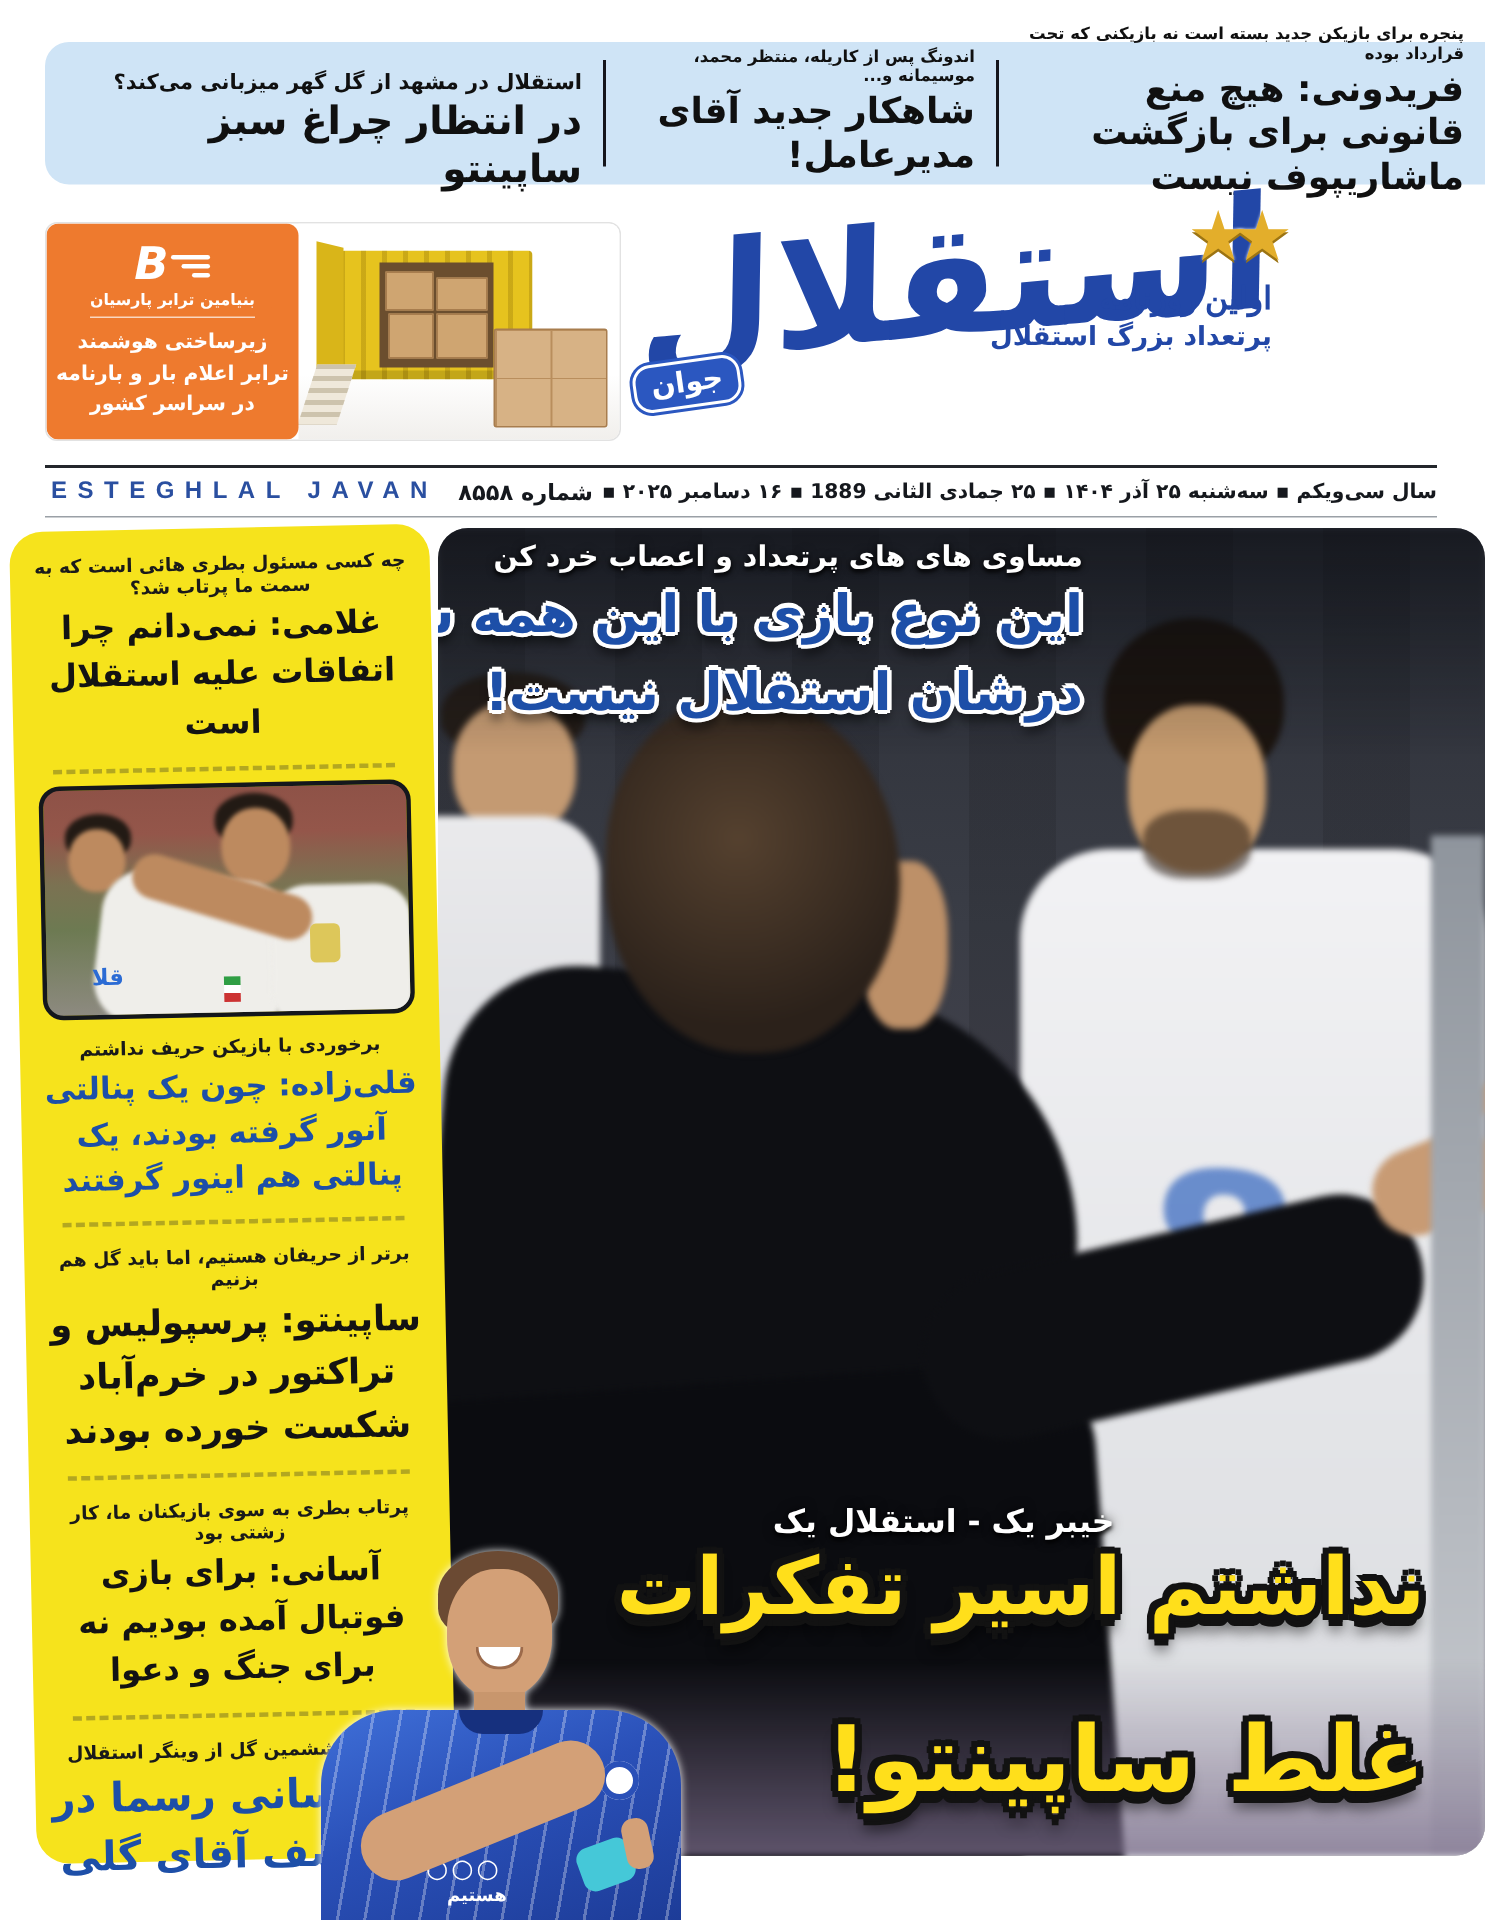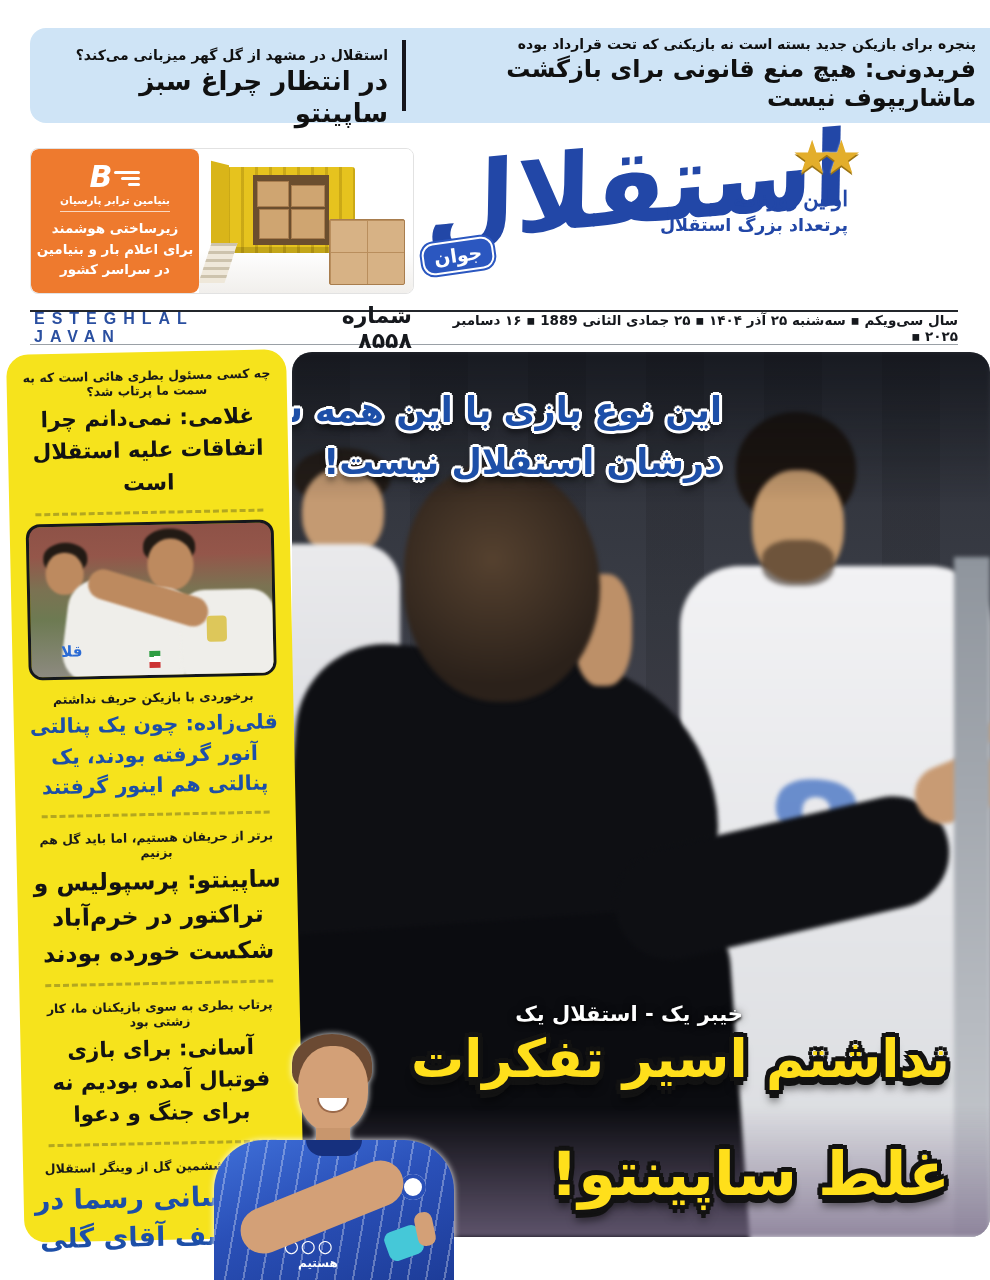--- a/index.html
+++ b/index.html
@@ -5,21 +5,21 @@
   html,body{margin:0;padding:0;background:#e8e8e8;}
   #page{position:relative;width:990px;height:1280px;background:#fff;overflow:hidden;
         font-family:"DejaVu Sans",sans-serif;margin:0 auto;}
   [dir=rtl]{direction:rtl;}
 
   
   #topstrip{position:absolute;left:30px;top:28px;right:0;height:95px;background:#cfe4f6;
             border-radius:16px 0 0 16px;display:flex;align-items:stretch;}
   .ts-cell{position:relative;display:flex;flex-direction:column;justify-content:center;
            padding:4px 14px 6px 10px;text-align:right;color:#101010;}
-  .ts-kicker{font-size:14px;font-weight:bold;margin-bottom:3px;}
+  .ts-kicker{font-size:11px;font-weight:bold;margin-bottom:3px;}
   .ts-head{font-size:24px;font-weight:bold;line-height:1.22;}
   .ts-sep{width:2px;background:#15151c;margin:12px 0;}
   #ts-left{width:348px;} #ts-mid{width:236px;text-align:right;} #ts-right{flex:1;}
   #ts-left .ts-head{font-size:26px;} #ts-left .ts-kicker{font-size:14px;margin-top:28px;}
 
   
   #ad{position:absolute;left:30px;top:148px;width:382px;height:144px;background:#fff;
       border:1px solid #e2e2e2;border-radius:8px;display:flex;overflow:hidden;}
   #ad-orange{position:relative;width:168px;background:#ee7a2e;border-radius:8px;color:#fff;
              display:flex;flex-direction:column;align-items:center;justify-content:center;z-index:2;}
@@ -57,21 +57,21 @@
   #mh-tag{position:absolute;right:142px;top:58px;text-align:right;color:#2247a7;font-weight:bold;}
   #mh-tag .t1{font-size:21px;line-height:1.3;font-family:Liberation Serif, serif;}
   #mh-tag .t2{font-size:17.5px;line-height:1.4;}
 
   
   #dateline{position:absolute;left:30px;top:310px;width:928px;height:32px;border-top:2px solid #23262b;
             border-bottom:1px solid #9aa0a6;display:flex;align-items:center;justify-content:space-between;}
   #dl-latin{font-family:"Liberation Sans","DejaVu Sans",sans-serif;color:#2a4fa0;font-weight:bold;
             font-size:16px;letter-spacing:7px;padding-left:4px;}
   #dl-fa{font-size:13.5px;color:#15181d;font-weight:bold;display:flex;align-items:center;gap:6px;}
-  #dl-issue{font-size:22px;}
+  #dl-issue{font-size:15px;}
 
   
   #sidebar{position:absolute;left:6px;top:352px;width:280px;height:888px;background:#f6e31c;
            border-radius:22px;transform:rotate(-1.2deg);transform-origin:50% 0;z-index:3;padding-top:10px;
            box-sizing:border-box;}
   .sb-item{padding:6px 14px 4px;text-align:center;}
   .sb-kicker{font-size:12.5px;font-weight:bold;color:#1a1a1a;margin-bottom:4px;}
   .sb-head{font-weight:bold;color:#131313;line-height:1.5;}
   .h-a{font-size:21.5px;} .h-c{font-size:20.5px;color:#1d4fa8;} .h-d{font-size:23.5px;}
   .h-e{font-size:21.5px;} .h-f{font-size:27px;color:#1d4fa8;line-height:1.45;}
@@ -160,33 +160,37 @@
 <body>
 
 <div id="page">
 
   <div id="topstrip">
     <div class="ts-cell" id="ts-left" dir="rtl">
       <div class="ts-kicker">استقلال در مشهد از گل گهر میزبانی می‌کند؟</div>
       <div class="ts-head">در انتظار چراغ سبز ساپینتو</div>
     </div>
     <div class="ts-sep"></div>
+    <div class="ts-cell" id="ts-mid" dir="rtl">
+      <div class="ts-kicker">اندونگ پس از کاریله، منتظر محمد، موسیمانه و...</div>
+      <div class="ts-head">شاهکار جدید آقای مدیرعامل!</div>
+    </div>
     <div class="ts-sep"></div>
     <div class="ts-cell" id="ts-right" dir="rtl">
       <div class="ts-kicker">پنجره برای بازیکن جدید بسته است نه بازیکنی که تحت قرارداد بوده</div>
       <div class="ts-head">فریدونی: هیچ منع قانونی برای بازگشت ماشاریپوف نیست</div>
     </div>
   </div>
 
   <div id="ad">
     <div id="ad-orange" dir="rtl">
       <div class="ad-logo"><span class="ad-wing"><i></i><i></i><i></i></span><span>B</span></div>
       <div class="ad-brand">بنیامین ترابر پارسیان</div>
       <div class="ad-line">زیرساختی هوشمند</div>
-      <div class="ad-line">برای اعلام بار و بنیامین</div>
+      <div class="ad-line">ترابر اعلام بار و بارنامه</div>
       <div class="ad-line">در سراسر کشور</div>
     </div>
     <div id="ad-pic">
       <div class="cont">
         <div class="cont-door"></div>
         <div class="cont-in">
           <div class="bx" style="left:4px;top:6px;width:30px;height:24px;"></div>
           <div class="bx" style="left:38px;top:10px;width:32px;height:20px;"></div>
           <div class="bx" style="left:6px;top:34px;width:28px;height:28px;"></div>
           <div class="bx" style="left:38px;top:34px;width:32px;height:28px;"></div>
@@ -273,20 +277,21 @@
     <div class="fig c-body2"></div>
     <div class="fig c-arm"></div>
       <div class="fig c-hand"></div>
       <div class="fig c-finger"></div>
     <div class="fig c-face"></div>
       <div class="fig c-hair"></div>
     <div class="fig strip"></div>
     <div class="fig floor"></div>
       <div class="fig topshade"></div>
 
+    <div class="ov" id="ov-kick-top" dir="rtl">مساوی های های پرتعداد و اعصاب خرد کن</div>
     <div class="ov blue-out" id="ov-h1" dir="rtl">این نوع بازی با این همه ستاره</div>
     <div class="ov blue-out" id="ov-h2" dir="rtl">درشان استقلال نیست!</div>
 
     <div class="ov" id="ov-kick-bot" dir="rtl">خیبر یک - استقلال یک</div>
     <div class="ov yel-out" id="ov-b1" dir="rtl">نداشتم اسیر تفکرات</div>
     <div class="ov yel-out" id="ov-b2" dir="rtl">غلط ساپینتو!</div>
   </div>
 
   <div id="asani">
     <div class="a-hair"></div>

